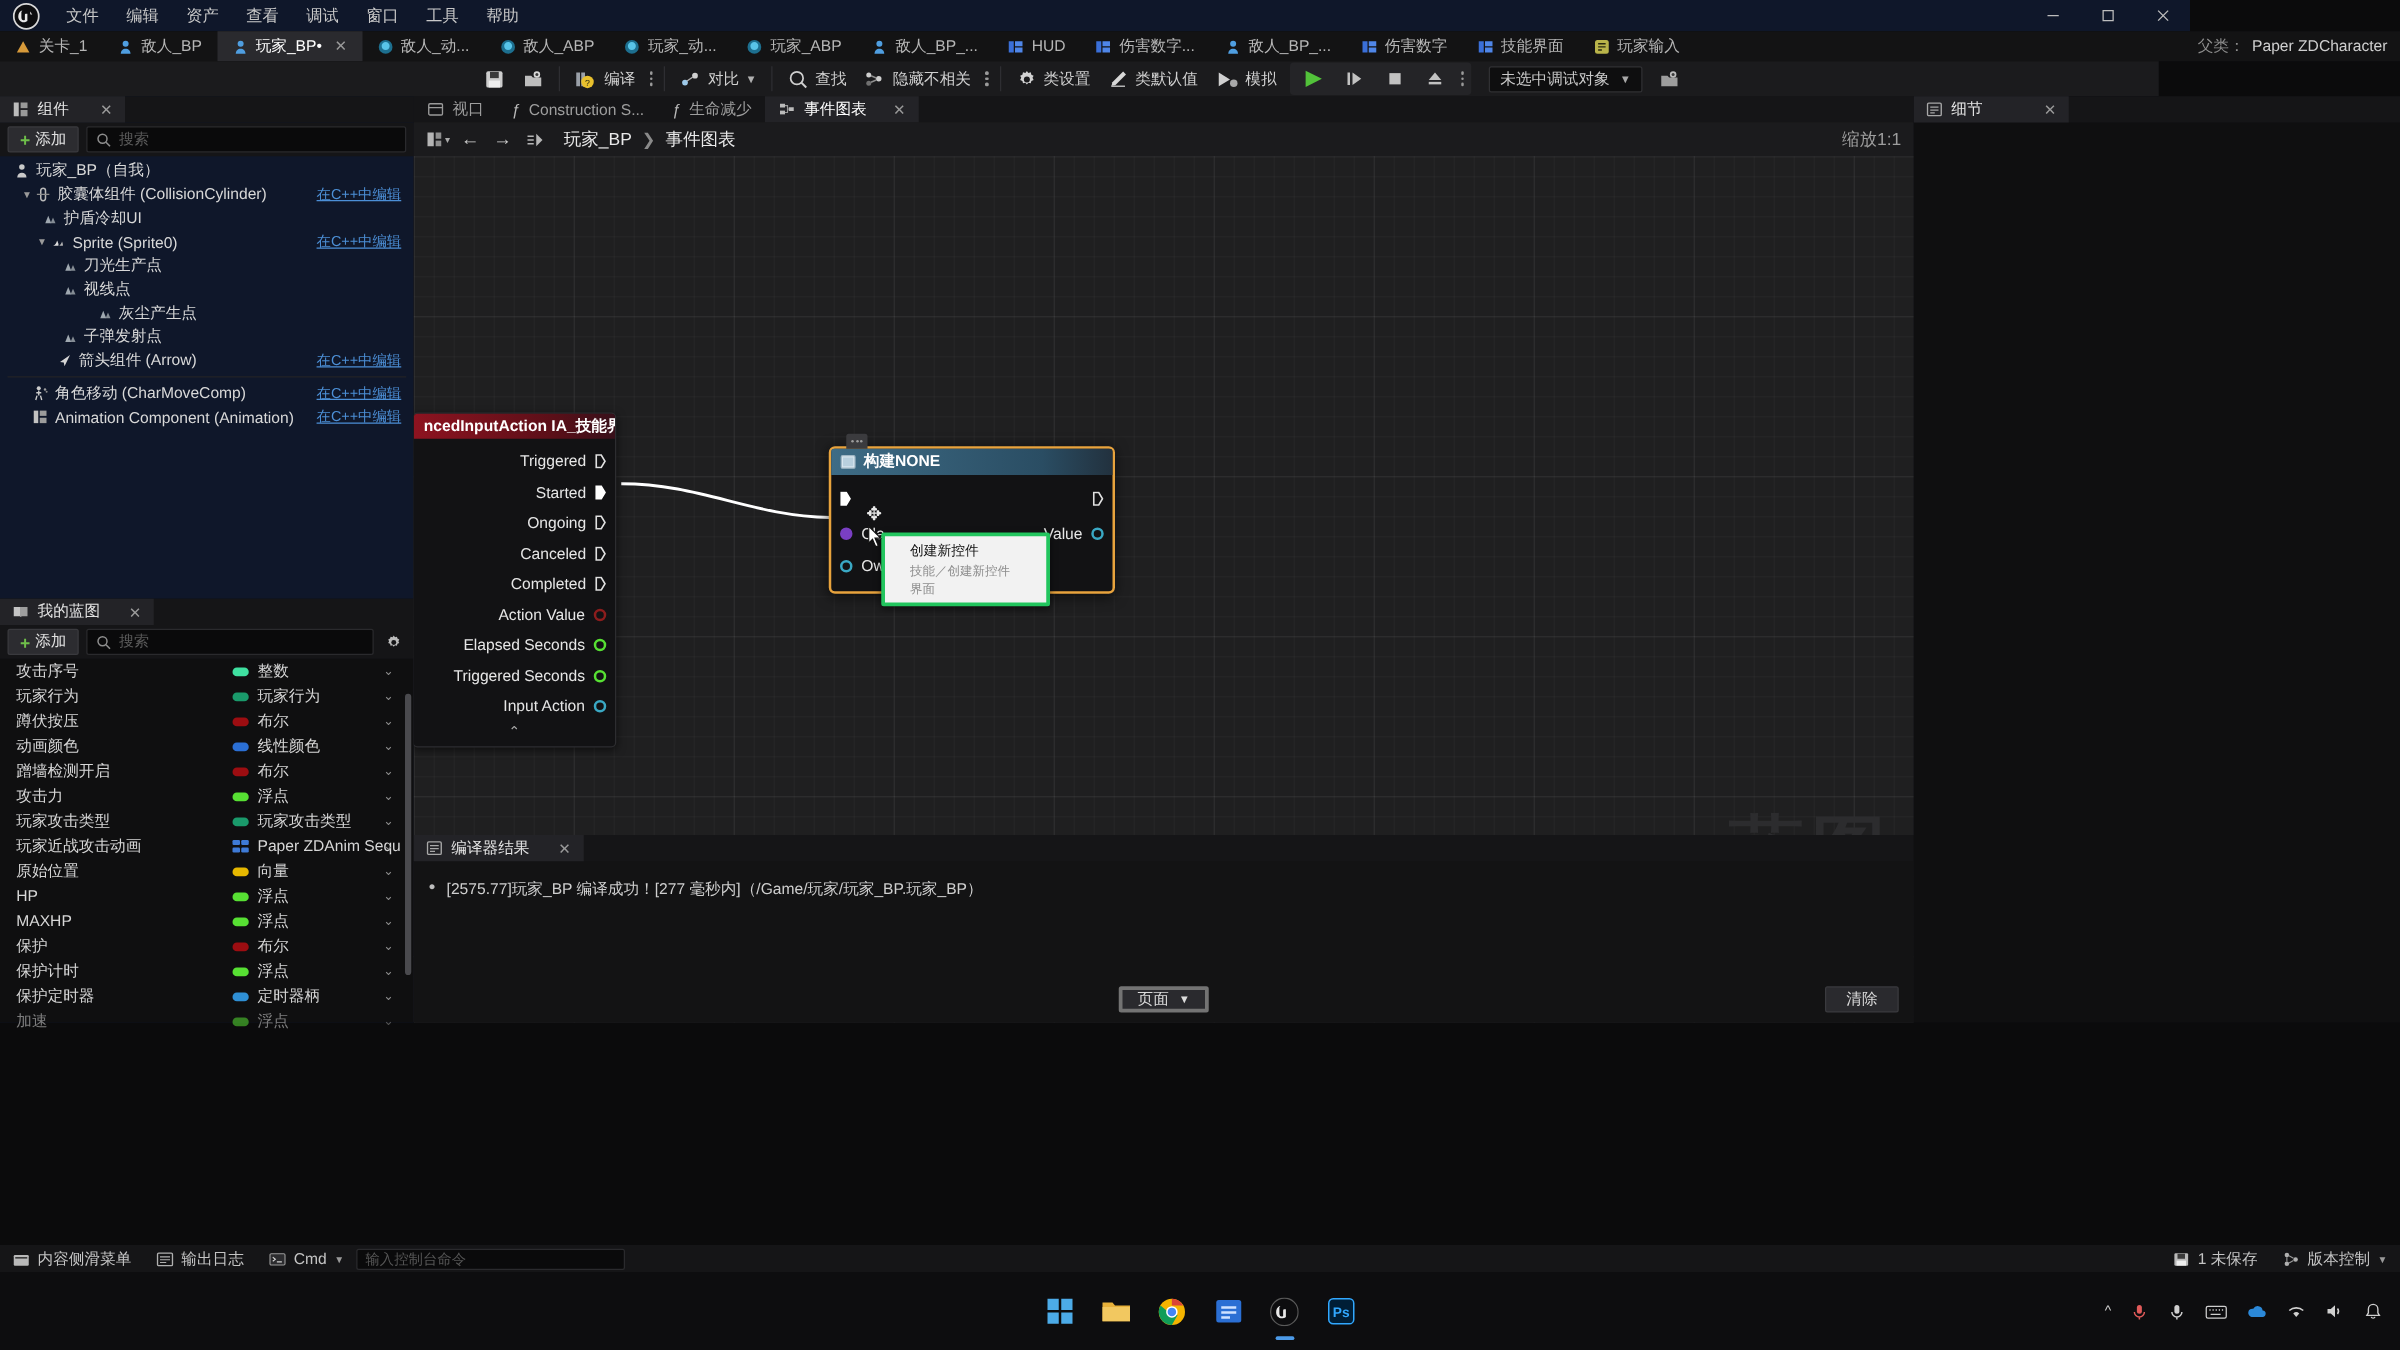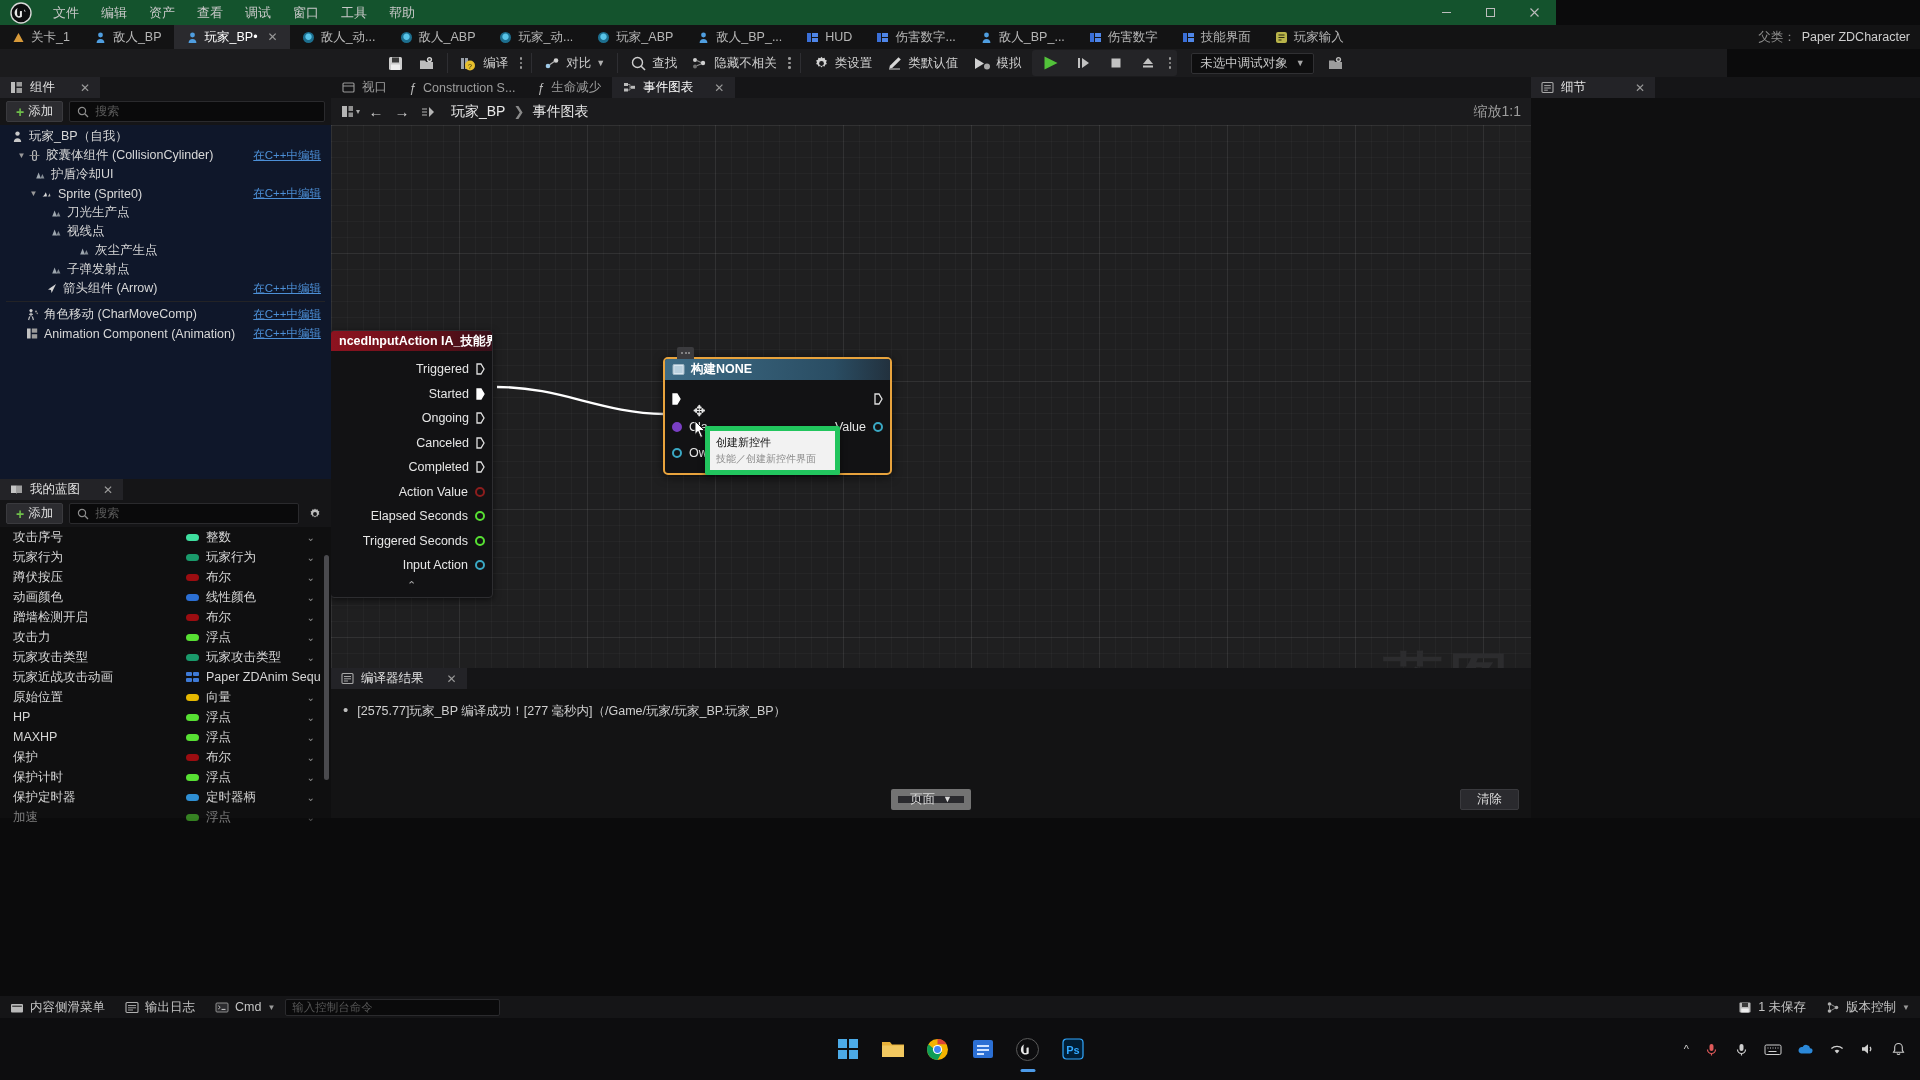--- a/index.html
+++ b/index.html
@@ -7,22 +7,22 @@
     width:1920px; height:1080px; overflow:hidden;
     background:#0b0b0c;
     font-family:"Liberation Sans","DejaVu Sans",sans-serif;
     color:#d6d6d6; font-size:13px;
     -webkit-font-smoothing:antialiased;
   }
   .app { position:relative; width:1920px; height:1080px; }
 
   
   .menubar {
-    position:absolute; left:0; top:0; width:1556px; height:25px;
-    background:#14532d; display:flex; align-items:center;
+    position:absolute; left:0; top:0; width:1752px; height:25px;
+    background:#0f172a; display:flex; align-items:center;
   }
   .ue-logo {
     width:42px; height:25px; display:flex; align-items:center; justify-content:center;
   }
   .ue-logo svg { display:block; }
   .menu-item {
     padding:0 11px; height:25px; line-height:25px; color:#c8c8c8; font-size:13px;
     cursor:default; white-space:nowrap;
   }
   .win-ctrls { position:absolute; right:0; top:0; height:25px; display:flex; }
@@ -177,40 +177,40 @@
   .prow { display:flex; align-items:center; height:26px; font-size:12.5px; color:#e6e6e6; padding:0 7px; }
   .prow .lft { display:flex; align-items:center; gap:7px; }
   .prow .rgt { margin-left:auto; display:flex; align-items:center; gap:7px; }
   .nodetab {
     position:absolute; left:12px; top:-12px; width:17px; height:12px; background:#3b3b3e;
     border-radius:2px 2px 0 0; display:flex; align-items:center; justify-content:center; gap:1.5px;
   }
   .nodetab i { width:2px; height:2px; background:#9d9d9d; border-radius:50%; }
   .tooltip {
     position:absolute; left:40px; top:46px; width:135px; background:#f2f2f2; color:#111;
-    border:5px solid #22c55e; border-radius:2px; padding:4px 6px; font-size:11px; z-index:30;
+    border:3px solid #22c55e; border-radius:2px; padding:4px 20px; font-size:11px; z-index:30;
     box-shadow:0 2px 6px rgba(0,0,0,.5);
   }
   .tooltip .t2 { font-size:10px; color:#8d8d8d; margin-top:2px; }
   .move-cursor { position:absolute; left:28px; top:22px; color:#e8e8e8; font-size:15px; z-index:25; }
   .mouse-ptr { position:absolute; left:29px; top:40px; z-index:40; }
   .results {
     position:absolute; left:331px; top:668px; right:389px; height:150px; background:#131314;
   }
   .res-tabrow { height:21px; background:#151517; display:flex; }
   .res-tab { display:flex; align-items:center; gap:7px; padding:0 10px; height:21px; background:#232327;
     font-size:12.5px; color:#e4e4e4; }
   .res-tab .rtclose { margin-left:16px; color:#9a9a9a; font-size:12px;}
   .res-body { padding:14px 12px; font-size:12.5px; color:#cfcfcf; }
   .res-line { display:flex; gap:9px; align-items:flex-start; }
   .res-line .bullet { color:#bdbdbd; font-size:15px; line-height:13px;}
   .res-foot { position:absolute; left:0; right:0; bottom:8px; height:22px; display:flex; align-items:center; padding:0 12px;}
   .pagebtn {
     margin:13px auto; display:flex; align-items:center; gap:8px; height:21px; padding:0 12px;
-    background:#2a2a2e; border:7px solid #737373; border-radius:2px; font-size:12.5px; color:#dcdcdc;
+    background:#2a2a2e; border:3px solid #737373; border-radius:2px; font-size:12.5px; color:#dcdcdc;
   }
   .clearbtn {
     position:absolute; right:12px; height:21px; padding:0 16px; display:flex; align-items:center;
     background:#2a2a2e; border:1px solid #3a3a3e; border-radius:2px; font-size:12.5px; color:#dcdcdc;
   }
 
   
   .rightpanel { position:absolute; right:0; top:77px; width:389px; height:741px; background:#0f0f10; }
   .rp-tabrow { height:21px; background:#151517; display:flex; }
   .rp-tab { display:flex; align-items:center; gap:7px; padding:0 10px; height:21px; background:#232327;

